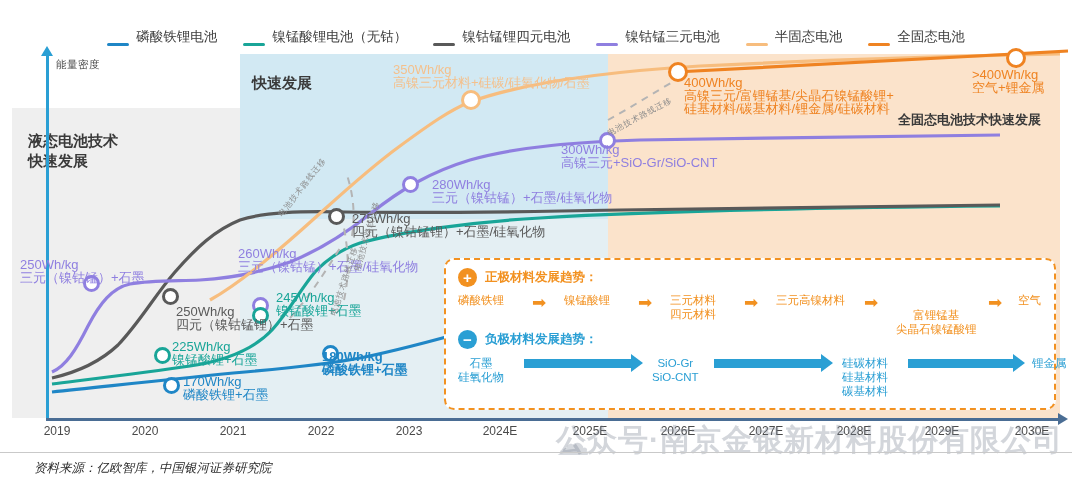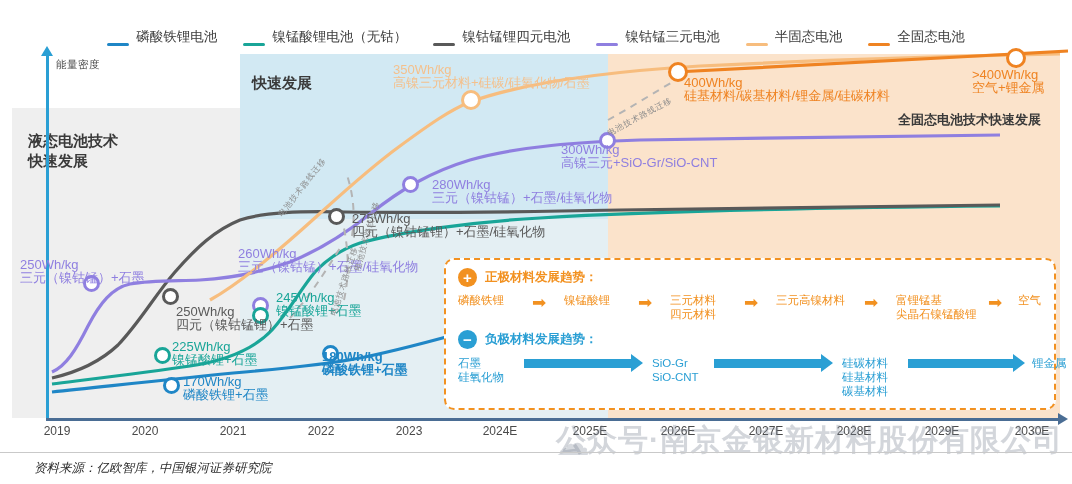--- a/index.html
+++ b/index.html
@@ -52,21 +52,21 @@
   #inset{position:absolute;left:444px;top:258px;width:612px;height:152px;
          background:#ffffff;border:2px dashed #f29120;border-radius:10px;box-sizing:border-box;}
   .badge{width:19px;height:19px;border-radius:50%;display:inline-flex;
          align-items:center;justify-content:center;color:#fff;font-size:15px;
          font-weight:bold;line-height:1;vertical-align:middle;}
   .badge-pos{background:#f29120;}
   .badge-neg{background:#2a9fd4;}
   .trend-head{position:absolute;font-size:12.5px;font-weight:bold;display:flex;align-items:center;gap:8px;}
   #head-pos{left:12px;top:8px;color:#f29120;}
   #head-neg{left:12px;top:70px;color:#2a9fd4;}
-  .chem{position:absolute;font-size:11.5px;line-height:14px;white-space:nowrap;}
+  .chem{position:absolute;font-size:11.5px;line-height:14px;white-space:nowrap;text-align:center;}
   .chem-pos{color:#f29120;}
   .chem-neg{color:#2a9fd4;}
   .arr-s{position:absolute;color:#f29120;font-size:17px;line-height:1;}
   .arr-l{position:absolute;height:9px;background:#2a9fd4;}
   .arr-l:after{content:"";position:absolute;right:-11px;top:-5px;width:0;height:0;
                border-top:9.5px solid transparent;border-bottom:9.5px solid transparent;
                border-left:12px solid #2a9fd4;}
 
   
   #wm{position:absolute;left:556px;top:420px;font-size:30px;color:rgba(120,130,145,.33);
@@ -213,20 +213,21 @@
   <div>高镍三元+SiO-Gr/SiO-CNT</div>
 </div>
 
 <div class="ann" style="left:393px;top:63px;color:#f4c08c;">
   <div>350Wh/kg</div>
   <div>高镍三元材料+硅碳/硅氧化物/石墨</div>
 </div>
 
 <div class="ann" style="left:684px;top:76px;color:#ef8322;">
   <div>400Wh/kg</div>
+  <div>高镍三元/富锂锰基/尖晶石镍锰酸锂+</div>
   <div>硅基材料/碳基材料/锂金属/硅碳材料</div>
 </div>
 
 <div class="ann" style="left:972px;top:68px;color:#ef8322;">
   <div>&gt;400Wh/kg</div>
   <div>空气+锂金属</div>
 </div>
 
 <div class="migr" style="left:280px;top:210px;transform:rotate(-52deg);transform-origin:left center;">电池技术路线迁移</div>
 <div class="migr" style="left:333px;top:310px;transform:rotate(-72deg);transform-origin:left center;">电池技术路线迁移</div>
@@ -250,21 +251,21 @@
   <span class="arr-s" style="left:192px;top:34px;">➡</span>
   <div class="chem chem-pos" style="left:224px;top:33px;">
     <div>三元材料</div>
     <div>四元材料</div>
   </div>
   <span class="arr-s" style="left:298px;top:34px;">➡</span>
   <div class="chem chem-pos" style="left:330px;top:33px;">
     <div>三元高镍材料</div>
   </div>
   <span class="arr-s" style="left:418px;top:34px;">➡</span>
-  <div class="chem chem-pos" style="left:450px;top:33px;">
+  <div class="chem chem-pos" style="left:450px;top:48px;">
     <div>富锂锰基</div>
     <div>尖晶石镍锰酸锂</div>
   </div>
   <span class="arr-s" style="left:542px;top:34px;">➡</span>
   <div class="chem chem-pos" style="left:572px;top:33px;">
     <div>空气</div>
   </div>
 
   <div class="trend-head" id="head-neg">
     <span class="badge badge-neg">−</span>

